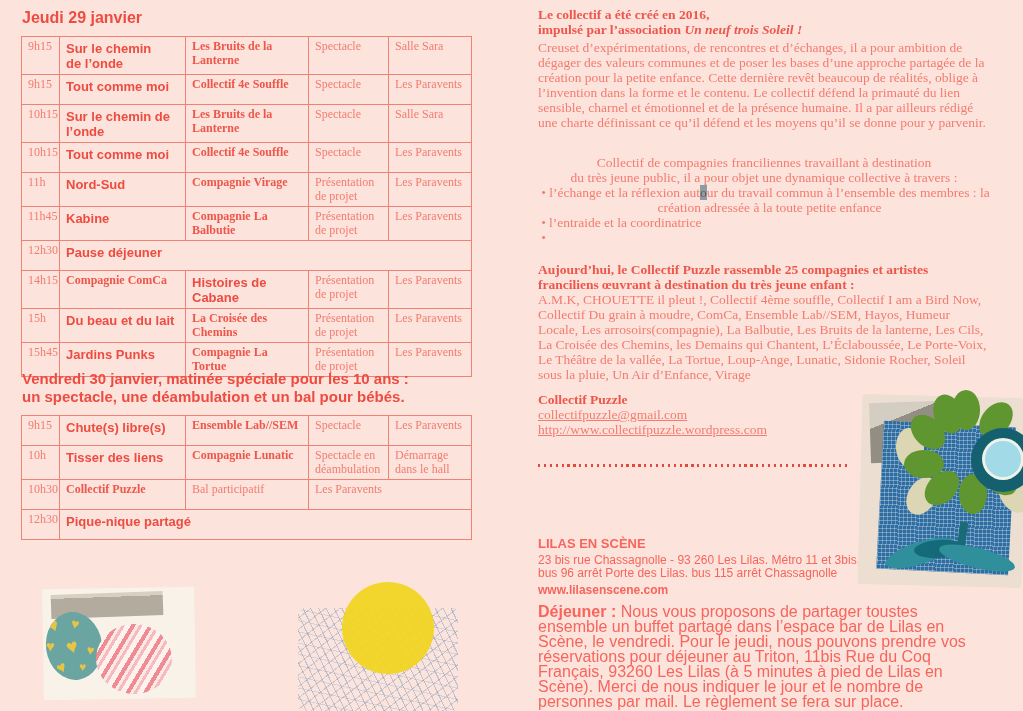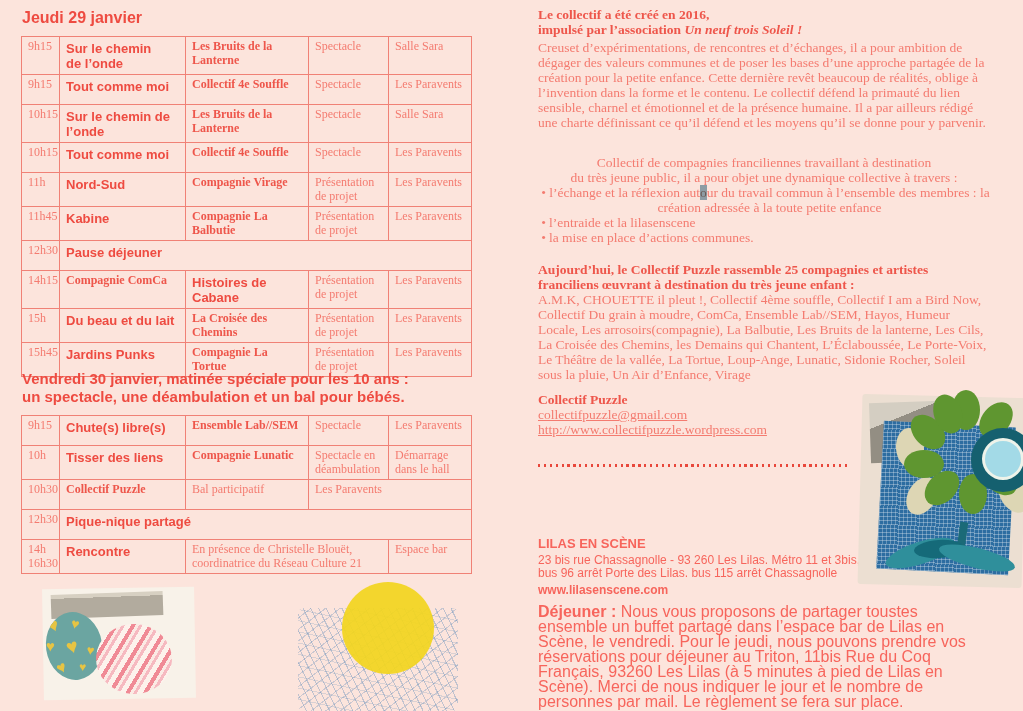--- a/index.html
+++ b/index.html
@@ -242,51 +242,43 @@
       <div class="trow">
         <div class="tcell c-time">10h30</div>
         <div class="tcell c-company">Collectif Puzzle</div>
         <div class="tcell c-type">Bal participatif</div>
         <div class="tcell c-venue">Les Paravents</div>
       </div>
       <div class="trow">
         <div class="tcell c-time">12h30</div>
         <div class="tcell c-title span-rest">Pique-nique partagé</div>
       </div>
-      <div class="trow">
-        <div class="tcell c-time">14h
-16h30</div>
-        <div class="tcell c-title">Rencontre</div>
-        <div class="tcell c-company regular span-two">En présence de Christelle Blouët, coordinatrice du Réseau Culture 21</div>
-        <div class="tcell c-venue">Espace bar</div>
-      </div>
     </div>
 
   <div id="rightcol">
     <div id="about-heading" class="rc">
       <div>Le collectif a été créé en 2016,</div>
       <div><span>impulsé par l’association </span><i>Un neuf trois Soleil !</i></div>
     </div>
 
     <div id="about-p1" class="rc">Creuset d’expérimentations, de rencontres et d’échanges,  il a pour ambition de dégager des valeurs communes et de poser les bases d’une approche partagée de la création pour la petite enfance. Cette dernière revêt beaucoup de réalités, oblige à l’invention dans la forme et le contenu. Le collectif défend la primauté du lien sensible, charnel et émotionnel et de la présence humaine. Il a par ailleurs rédigé une charte définissant ce qu’il défend et les moyens qu’il se donne pour y parvenir.</div>
 
     <div id="about-p2" class="rc">
       <div style="white-space:pre-line;">Collectif de compagnies franciliennes travaillant à destination
 du très jeune public, il a pour objet une dynamique collective à travers :</div>
       <div class="bullet-row">
         <span class="bullet-marker">•</span>
         <span><span>l’échange et la réflexion aut</span><span class="cursor-box">o</span><span>ur du travail commun à l’ensemble des membres : la création adressée à la toute petite enfance</span></span>
       </div>
       <div class="bullet-row">
         <span class="bullet-marker">•</span>
-        <span>l’entraide et la lilasenscene</span>
+        <span>l’entraide et la coordinatrice</span>
       </div>
       <div class="bullet-row">
         <span class="bullet-marker">•</span>
-        <span>la mise en place d’actions communes.</span>
       </div>
     </div>
 
     <div id="about-bold" class="rc">Aujourd’hui, le Collectif Puzzle rassemble 25 compagnies et artistes franciliens œuvrant à destination du très jeune enfant :</div>
 
     <div id="companies" class="rc">A.M.K, CHOUETTE il pleut !, Collectif 4ème souffle, Collectif I am a Bird Now, Collectif Du grain à moudre, ComCa, Ensemble Lab//SEM, Hayos, Humeur Locale, Les arrosoirs(compagnie), La Balbutie, Les Bruits de la lanterne, Les Cils, La Croisée des Chemins, les Demains qui Chantent, L’Éclaboussée, Le Porte-Voix, Le Théâtre de la vallée, La Tortue, Loup-Ange, Lunatic, Sidonie Rocher, Soleil sous la pluie, Un Air d’Enfance, Virage</div>
 
     <div id="contact" class="rc">
       <div class="name">Collectif Puzzle</div>
       <a href="#">collectifpuzzle@gmail.com</a><br>

